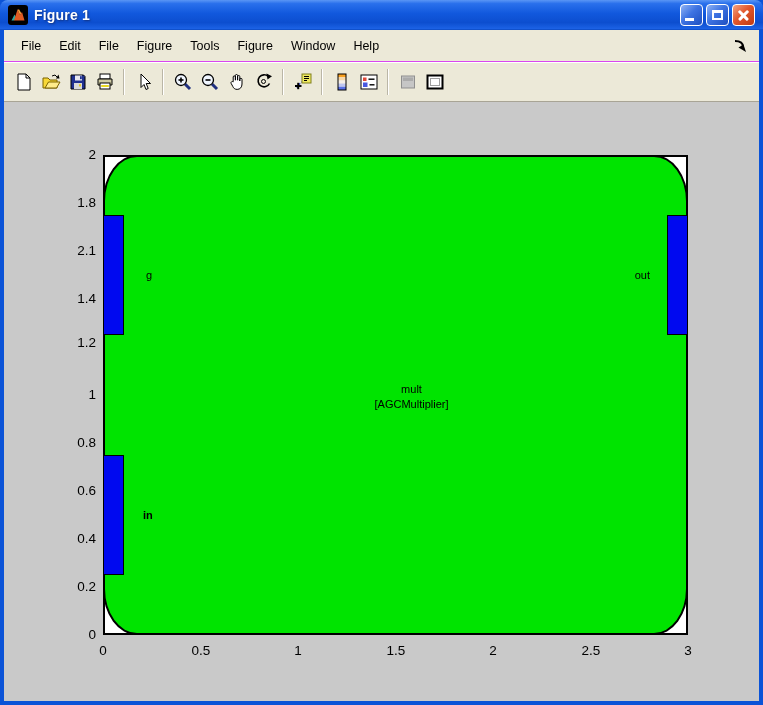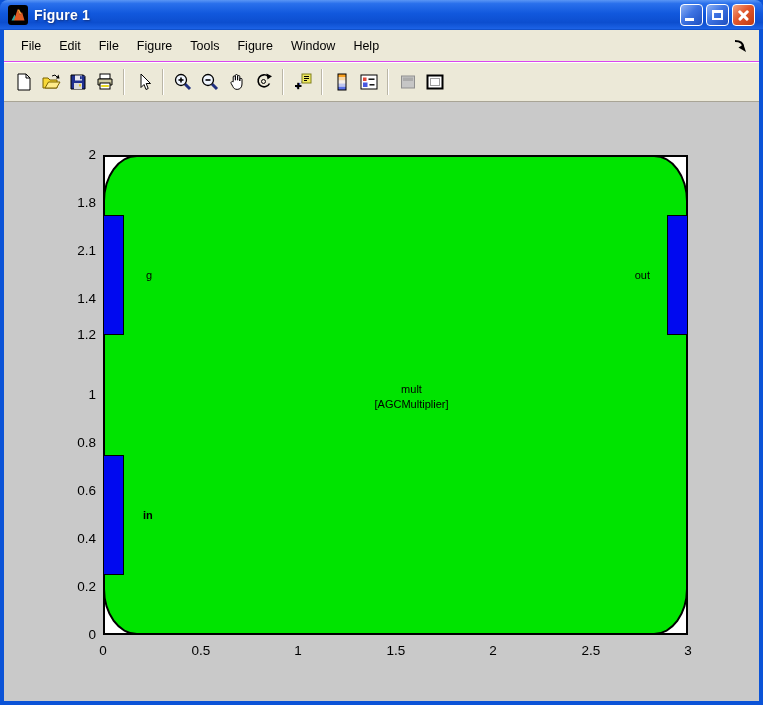--- a/index.html
+++ b/index.html
@@ -247,21 +247,21 @@
       </svg>
     </div>
   </div>
 
   <div class="figure-area">
 
     <span class="ytick" style="top:44px">2</span>
     <span class="ytick" style="top:92px">1.8</span>
     <span class="ytick" style="top:140px">2.1</span>
     <span class="ytick" style="top:188px">1.4</span>
-    <span class="ytick" style="top:224px">1.2</span>
+    <span class="ytick" style="top:232px">1.2</span>
     <span class="ytick" style="top:284px">1</span>
     <span class="ytick" style="top:332px">0.8</span>
     <span class="ytick" style="top:380px">0.6</span>
     <span class="ytick" style="top:428px">0.4</span>
     <span class="ytick" style="top:476px">0.2</span>
     <span class="ytick" style="top:524px">0</span>
 
     <span class="xtick" style="left:99px">0</span>
     <span class="xtick" style="left:197px">0.5</span>
     <span class="xtick" style="left:294px">1</span>

